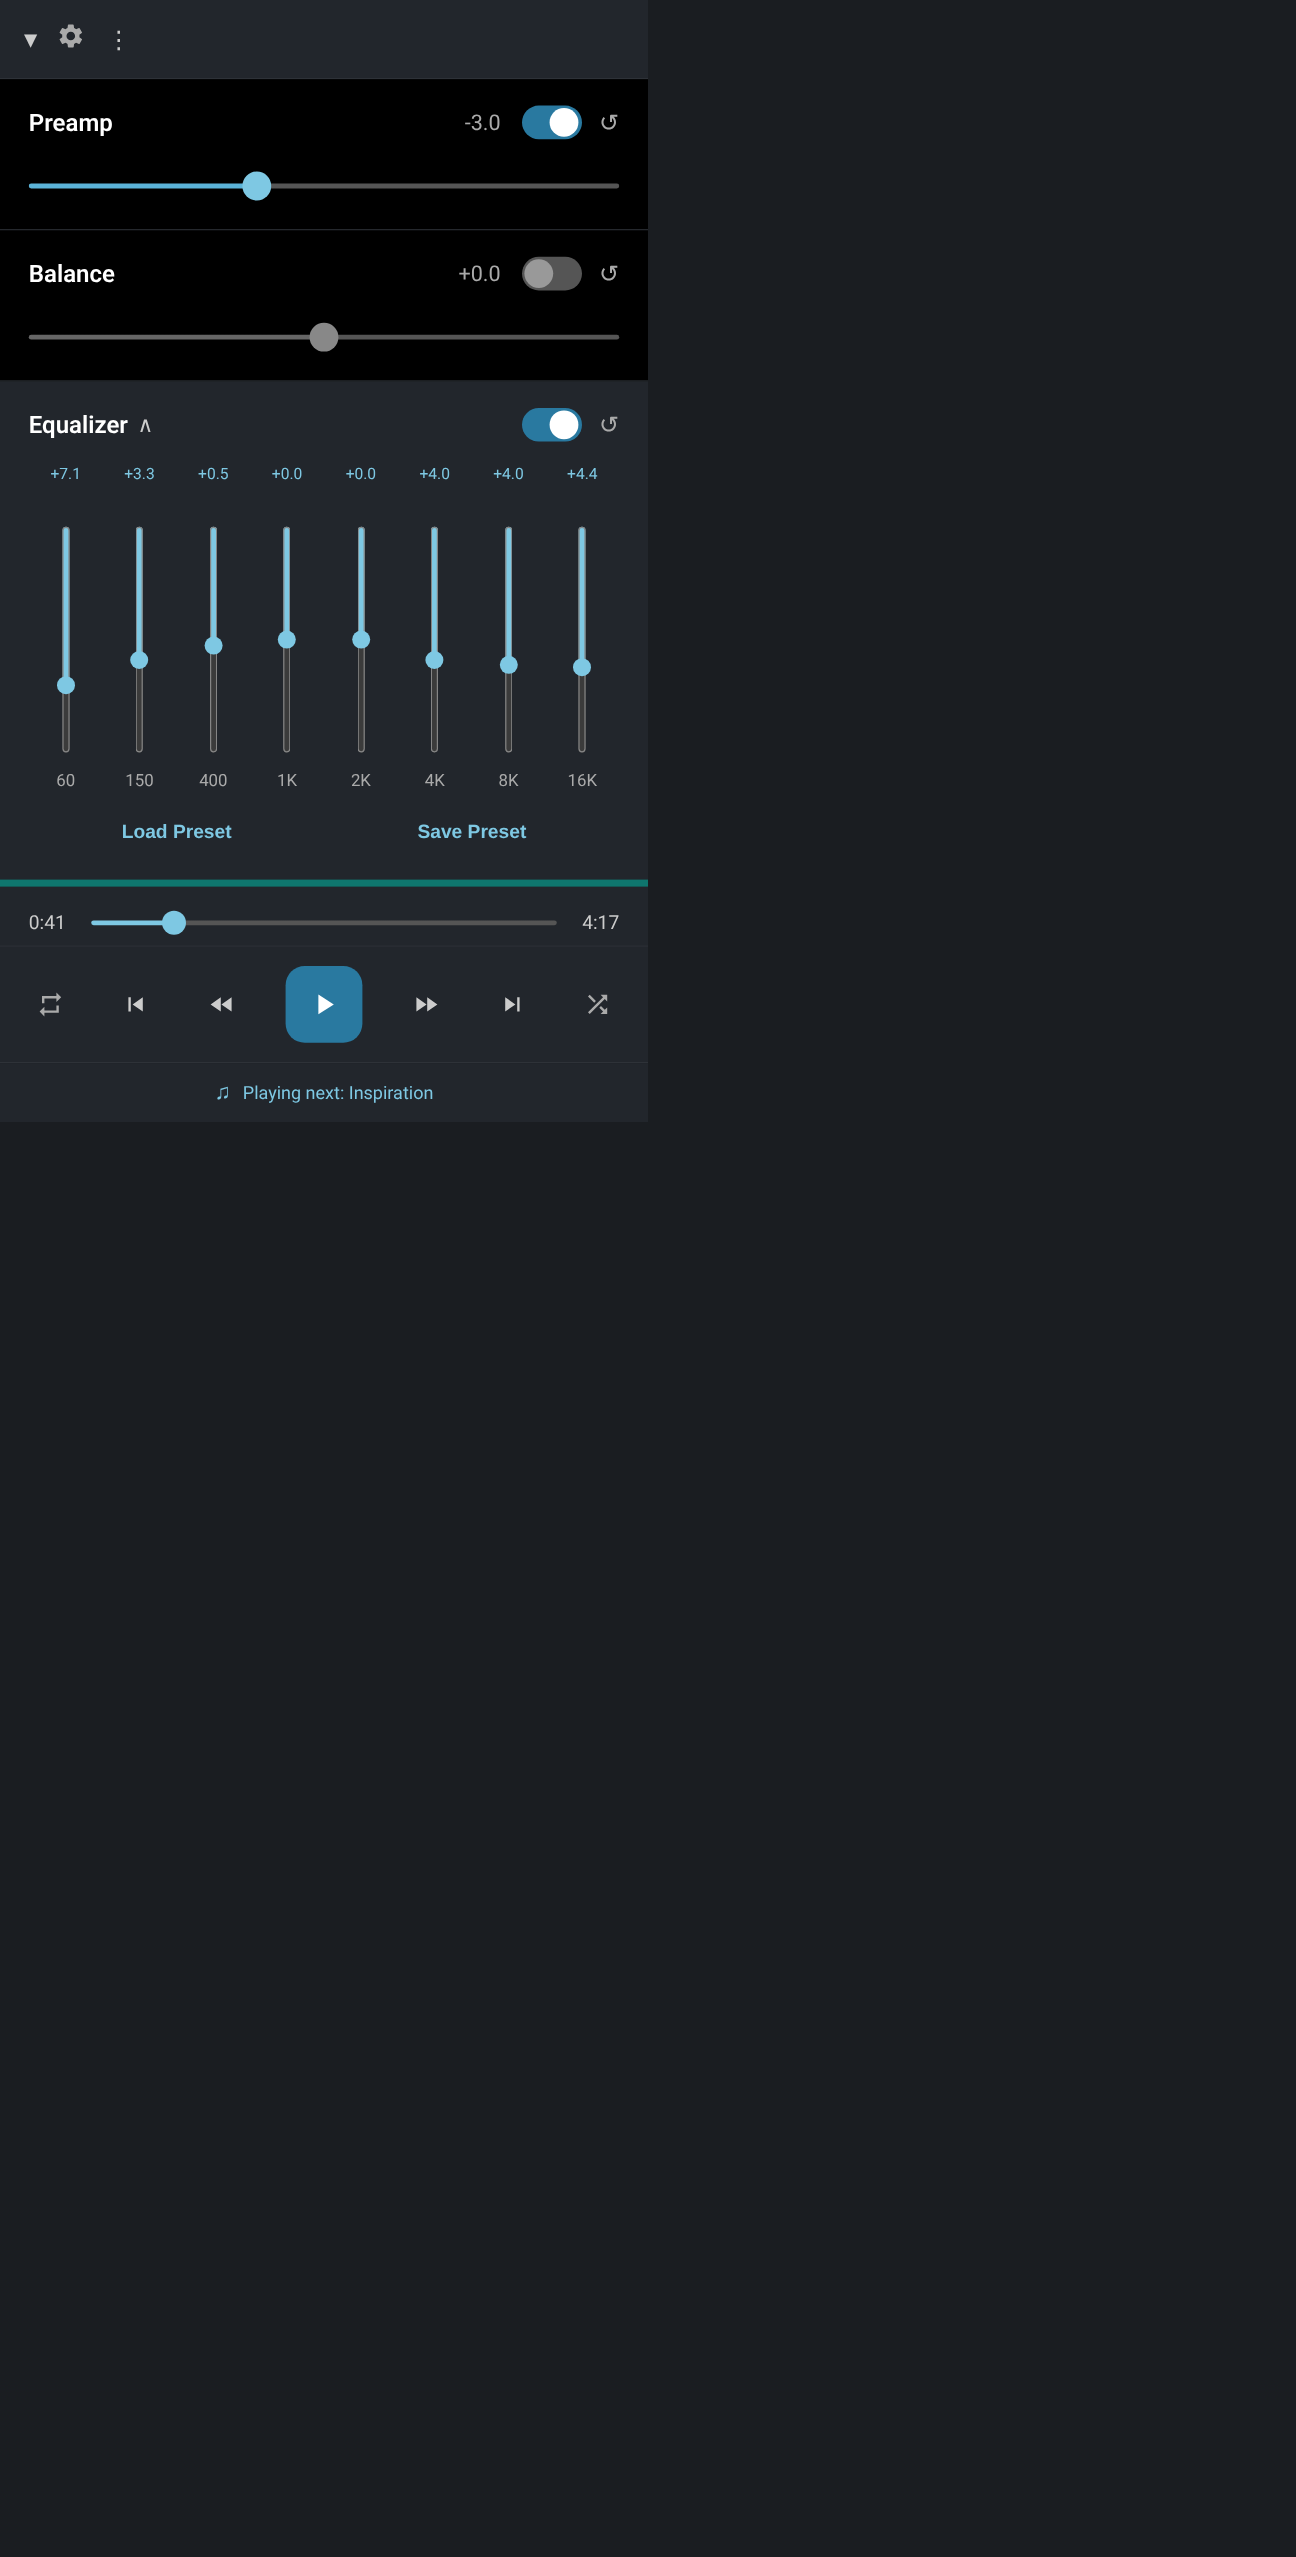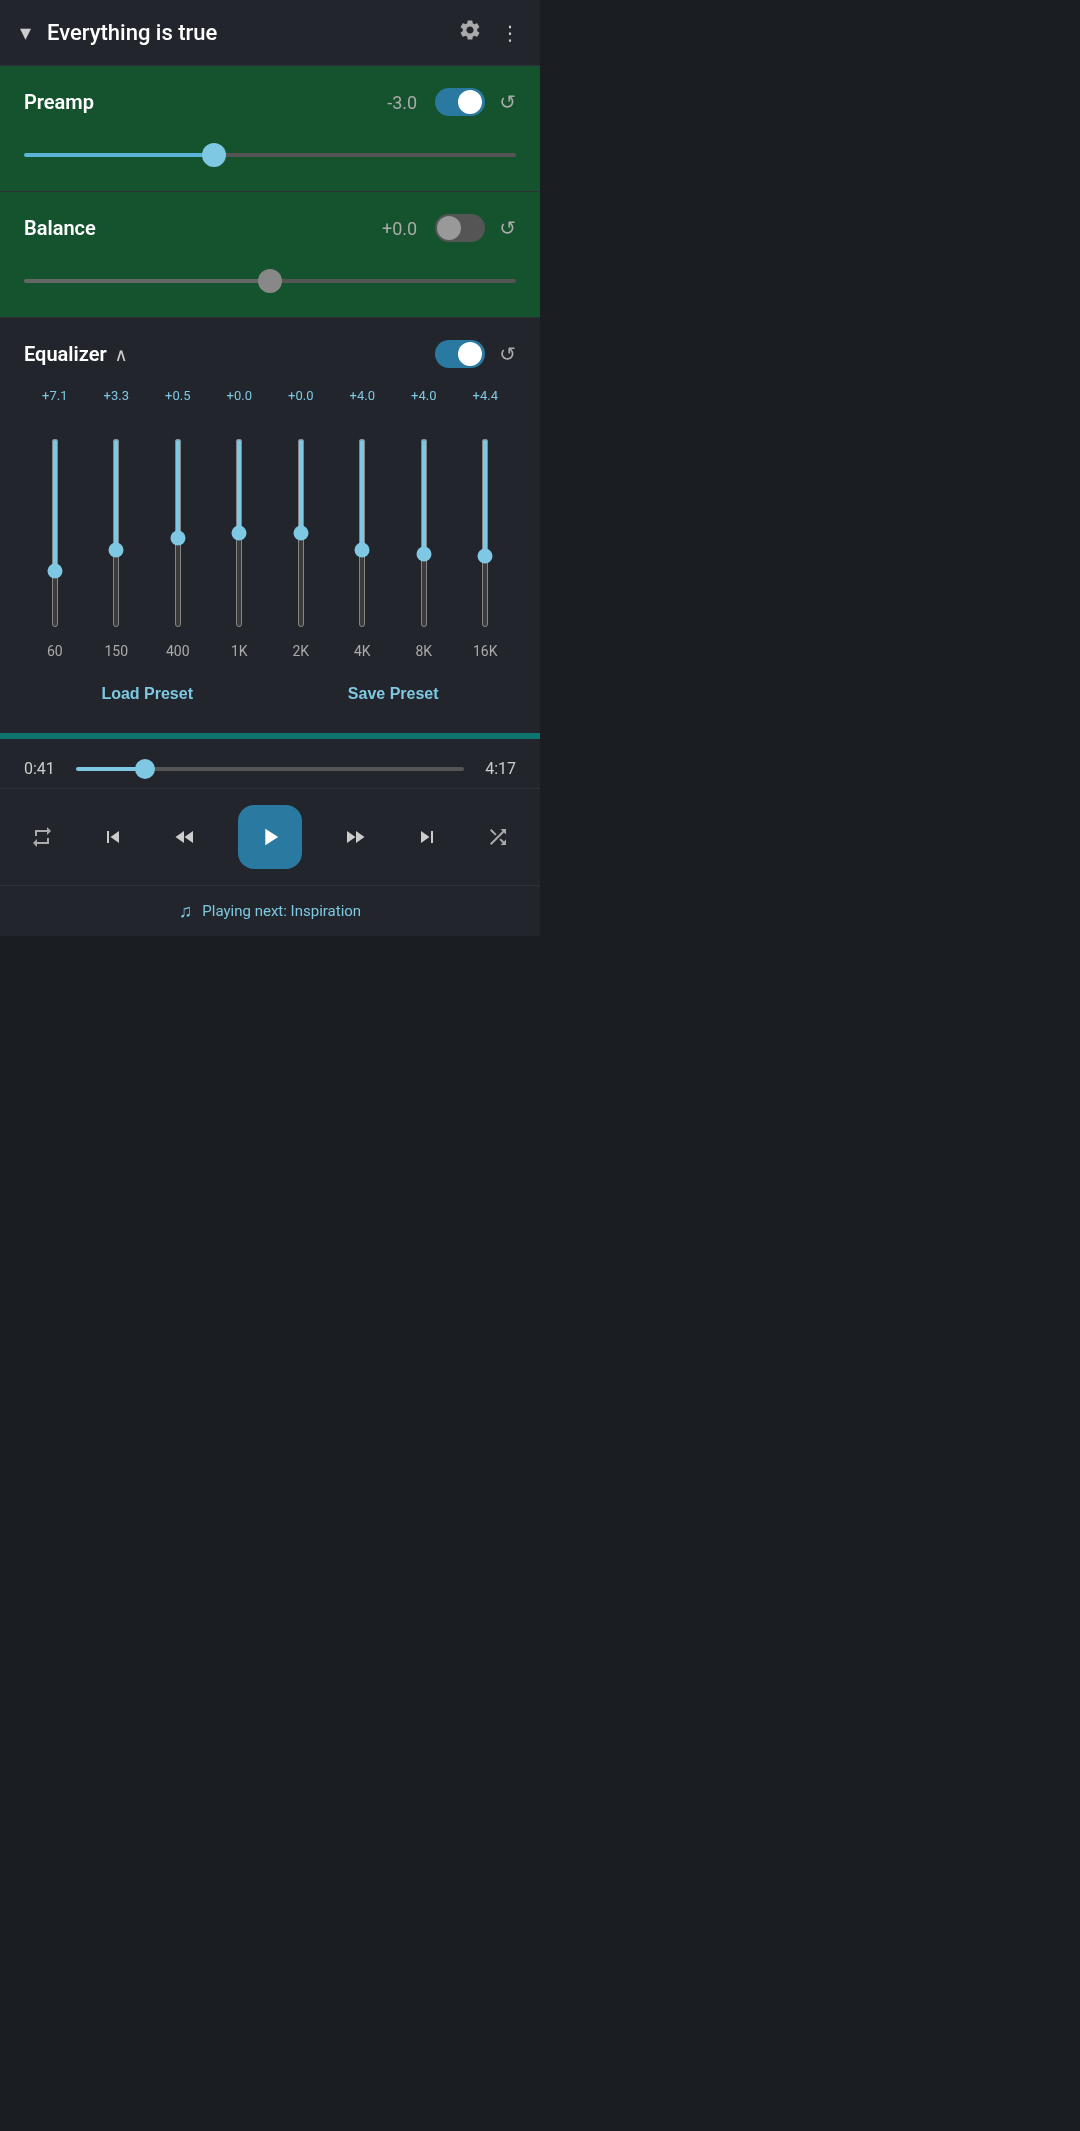--- a/index.html
+++ b/index.html
@@ -39,21 +39,21 @@
       gap: 18px;
     }
     .header-icon {
       color: #ccc;
       font-size: 20px;
       cursor: pointer;
     }
 
     
     .section {
-      background: #14532d;
+      background: #000000;
       padding: 22px 24px;
       border-bottom: 1px solid #2e3238;
     }
 
     
     .section-header {
       display: flex;
       align-items: center;
       margin-bottom: 18px;
     }
@@ -351,21 +351,20 @@
       width: 24px;
       height: 24px;
       fill: currentColor;
     }
   </style>
 </head>
 <body>
 
 <div class="header">
   <span class="header-chevron">▾</span>
-  <span class="header-title">Everything is true</span>
   <div class="header-icons">
     <span class="header-icon">
       <svg class="icon-svg" viewBox="0 0 24 24">
           <path d="M19.14 12.94c.04-.3.06-.61.06-.94s-.02-.64-.07-.94l2.03-1.58a.49.49 0 00.12-.61l-1.92-3.32a.49.49 0 00-.59-.22l-2.39.96a7.08 7.08 0 00-1.62-.94l-.36-2.54a.484.484 0 00-.48-.41h-3.84c-.24 0-.43.17-.47.41l-.36 2.54c-.59.24-1.13.57-1.62.94l-2.39-.96a.488.488 0 00-.59.22L2.74 8.87a.48.48 0 00.12.61l2.03 1.58c-.05.3-.07.62-.07.94s.02.64.07.94l-2.03 1.58a.49.49 0 00-.12.61l1.92 3.32c.12.22.37.29.59.22l2.39-.96c.5.37 1.04.7 1.62.94l.36 2.54c.05.24.24.41.48.41h3.84c.24 0 .44-.17.47-.41l.36-2.54c.59-.24 1.13-.57 1.62-.94l2.39.96c.22.08.47 0 .59-.22l1.92-3.32a.49.49 0 00-.12-.61l-2.01-1.58zM12 15.6c-1.98 0-3.6-1.62-3.6-3.6s1.62-3.6 3.6-3.6 3.6 1.62 3.6 3.6-1.62 3.6-3.6 3.6z" fill="#aaa"></path>
         </svg>
     </span>
     <span class="header-icon">⋮</span>
   </div>
 </div>
 

